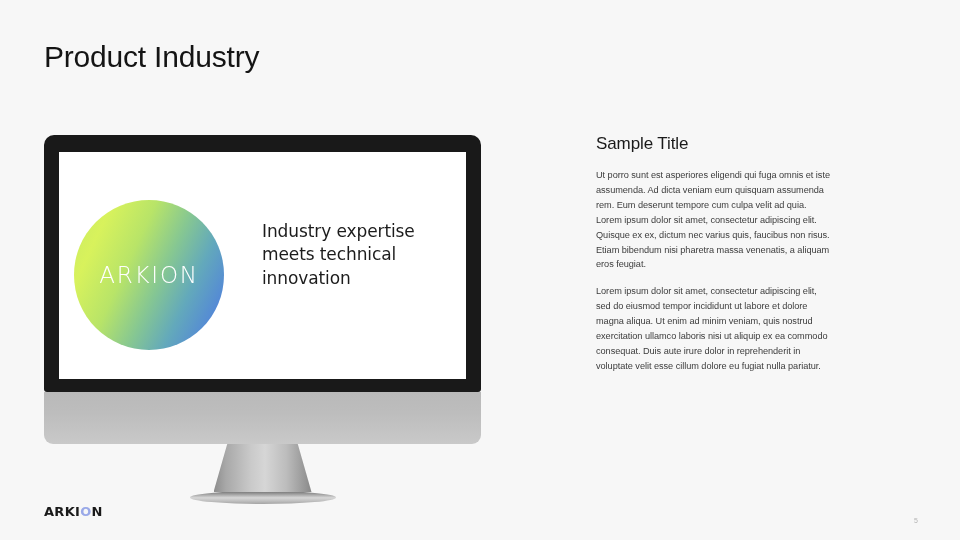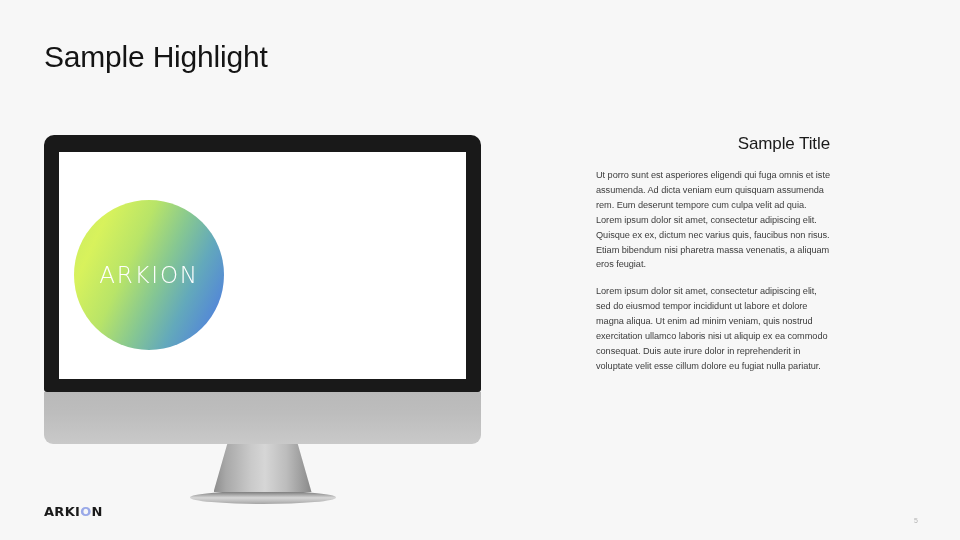--- a/index.html
+++ b/index.html
@@ -133,21 +133,20 @@
     left: 596px;
     top: 134px;
     width: 234px;
   }
   .section-heading {
     font-size: 17px;
     font-weight: 400;
     color: #1a1a1a;
     margin: 0 0 14px 0;
     letter-spacing: -0.1px;
-    text-align: right;
   }
   .body-paragraph {
     font-size: 9.2px;
     line-height: 1.62;
     color: #3c3c3c;
     margin: 0 0 12px 0;
     letter-spacing: -0.05px;
   }
   .body-paragraph:last-child {
     margin-bottom: 0;
@@ -171,30 +170,31 @@
     position: absolute;
     right: 42px;
     bottom: 16px;
     font-size: 7px;
     color: #b4b4b4;
   }
 </style>
 </head>
 <body>
 
-<div class="slide-title">Sample Highlight</div>
+<div class="slide-title">Product Industry</div>
 
 <div class="monitor">
   <div class="monitor-bezel">
     <div class="monitor-screen">
 
       <div class="logo-circle">
         <span class="logo-circle-text">ARKION</span>
       </div>
 
+      <div class="screen-headline">Industry expertise meets technical innovation</div>
 
     </div>
   </div>
   <div class="monitor-chin"></div>
   <div class="monitor-neck"></div>
   <div class="monitor-base"></div>
 </div>
 
 <div class="text-column">
   <h2 class="section-heading">Sample Title</h2>

